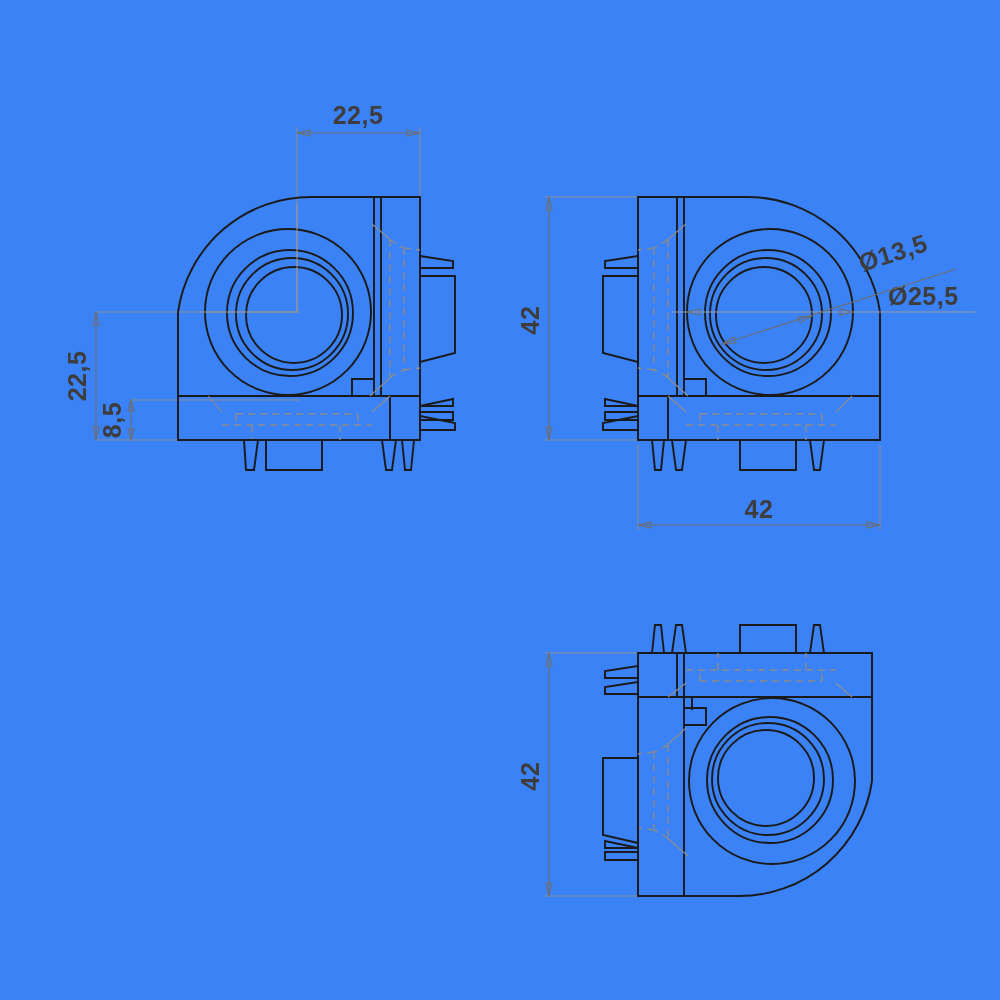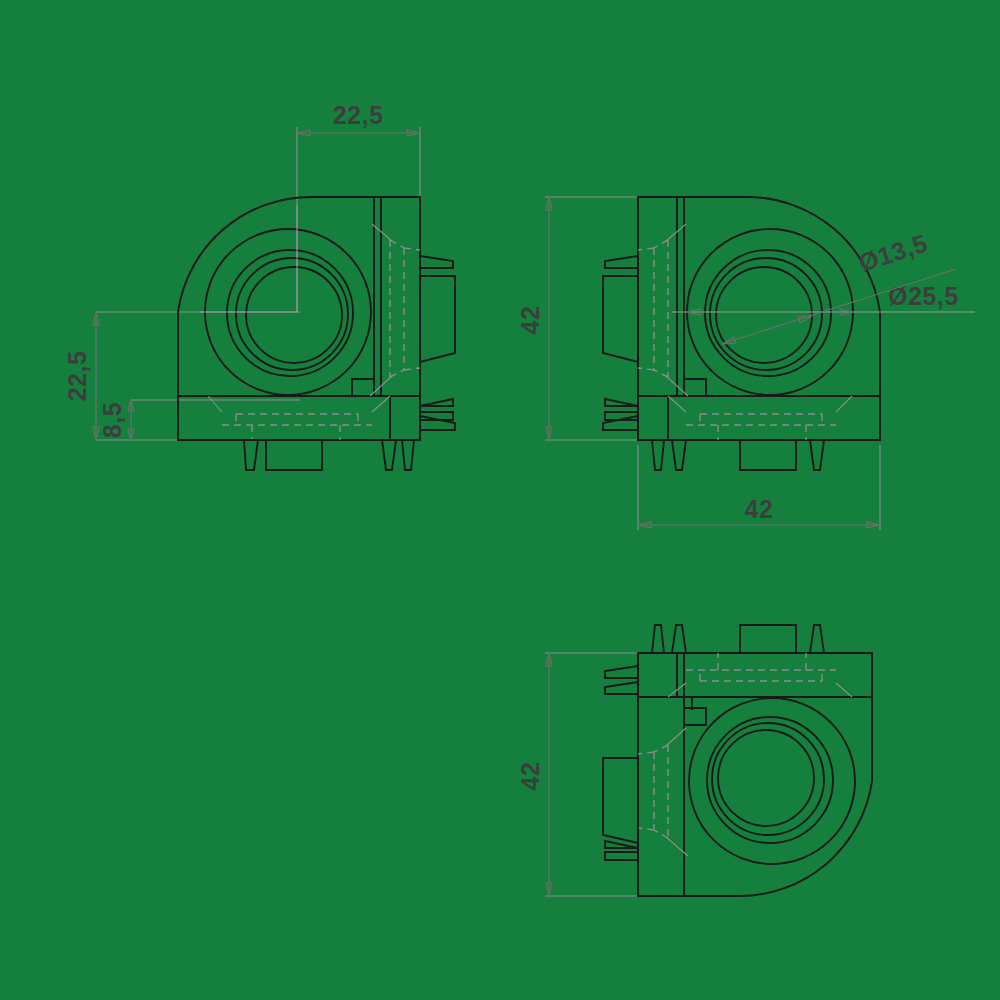--- a/index.html
+++ b/index.html
@@ -11,21 +11,21 @@
   body {
     width: 1000px;
     height: 1000px;
     font-family: "Liberation Sans", sans-serif;
     overflow: hidden;
   }
   #drawing-root {
     position: relative;
     width: 1000px;
     height: 1000px;
-    background: #15803d;
+    background: #3b82f6;
   }
   svg.sheet {
     position: absolute;
     left: 0;
     top: 0;
     width: 1000px;
     height: 1000px;
     display: block;
   }
   

